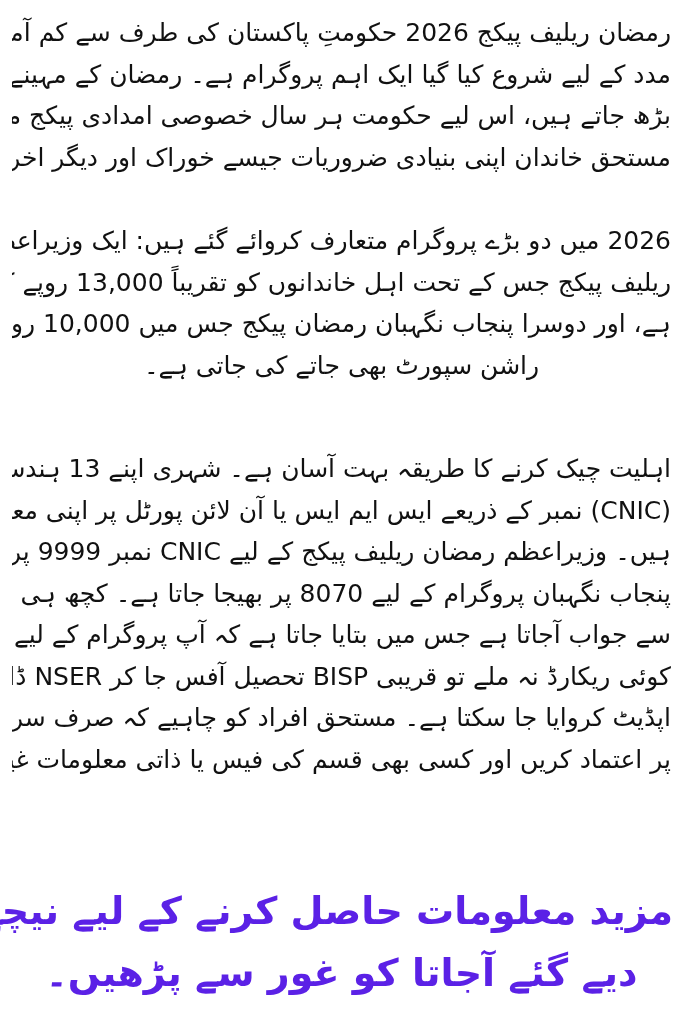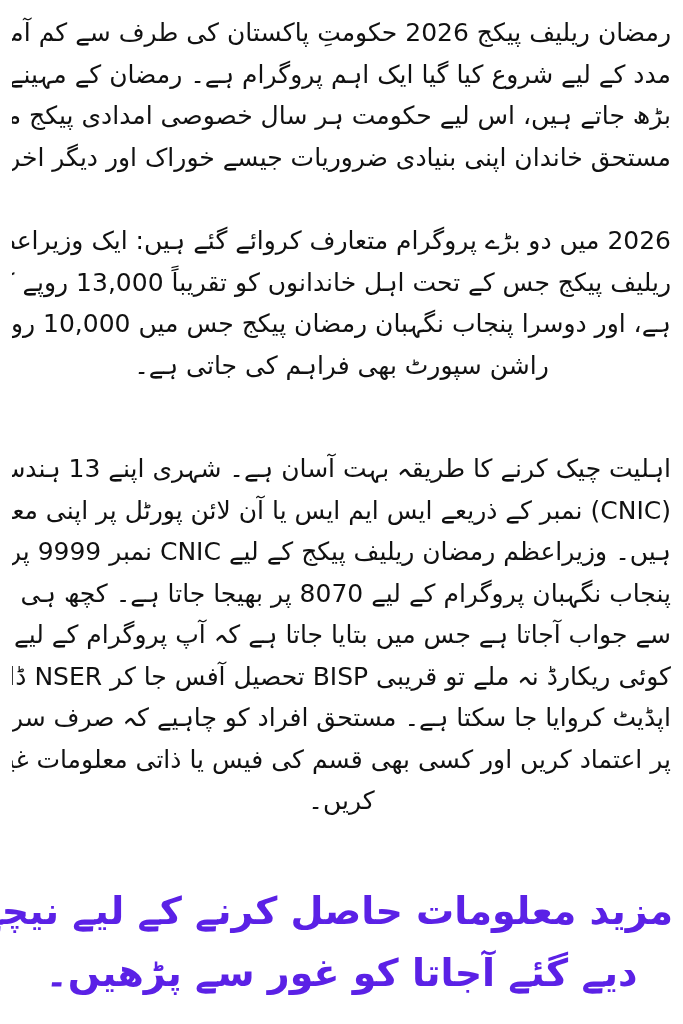--- a/index.html
+++ b/index.html
@@ -78,33 +78,32 @@
     <span class="line">رمضان ریلیف پیکج 2026 حکومتِ پاکستان کی طرف سے کم آمدنی والے خاندانوں کی</span>
     <span class="line">مدد کے لیے شروع کیا گیا ایک اہم پروگرام ہے۔ رمضان کے مہینے میں گھریلو اخراجات</span>
     <span class="line">بڑھ جاتے ہیں، اس لیے حکومت ہر سال خصوصی امدادی پیکج متعارف کرواتی ہے تاکہ</span>
     <span class="line">مستحق خاندان اپنی بنیادی ضروریات جیسے خوراک اور دیگر اخراجات پورے کر سکیں۔</span>
   </div>
 
   <div class="para" id="p2">
     <span class="line">2026 میں دو بڑے پروگرام متعارف کروائے گئے ہیں: ایک وزیراعظم رمضان</span>
     <span class="line">ریلیف پیکج جس کے تحت اہل خاندانوں کو تقریباً 13,000 روپے کی مالی امداد دی جاتی</span>
     <span class="line">ہے، اور دوسرا پنجاب نگہبان رمضان پیکج جس میں 10,000 روپے نقد امداد کے ساتھ</span>
-    <span class="line last">راشن سپورٹ بھی فراہم کی جاتی ہے۔</span>
+    <span class="line last">راشن سپورٹ بھی جاتے کی جاتی ہے۔</span>
   </div>
 
   <div class="para" id="p3">
     <span class="line">اہلیت چیک کرنے کا طریقہ بہت آسان ہے۔ شہری اپنے 13 ہندسوں والے شناختی کارڈ</span>
     <span class="line">(CNIC) نمبر کے ذریعے ایس ایم ایس یا آن لائن پورٹل پر اپنی معلومات چیک کر سکتے</span>
     <span class="line">ہیں۔ وزیراعظم رمضان ریلیف پیکج کے لیے CNIC نمبر 9999 پر بھیجا جاتا ہے جبکہ</span>
     <span class="line">پنجاب نگہبان پروگرام کے لیے 8070 پر بھیجا جاتا ہے۔ کچھ ہی دیر میں سسٹم کی طرف</span>
     <span class="line">سے جواب آجاتا ہے جس میں بتایا جاتا ہے کہ آپ پروگرام کے لیے اہل ہیں یا نہیں۔ اگر</span>
     <span class="line">کوئی ریکارڈ نہ ملے تو قریبی BISP تحصیل آفس جا کر NSER ڈائنامک سروے</span>
     <span class="line">اپڈیٹ کروایا جا سکتا ہے۔ مستحق افراد کو چاہیے کہ صرف سرکاری نمبرز اور ویب سائٹس</span>
     <span class="line">پر اعتماد کریں اور کسی بھی قسم کی فیس یا ذاتی معلومات غیر متعلقہ افراد کے ساتھ شیئر نہ</span>
-    <span class="line last">کریں۔</span>
   </div>
 
   <div class="cta">
     <span class="line first">مزید معلومات حاصل کرنے کے لیے نیچے</span>
     <span class="line">دیے گئے آجاتا کو غور سے پڑھیں۔</span>
   </div>
 
 </div>
 
 </body></html>

